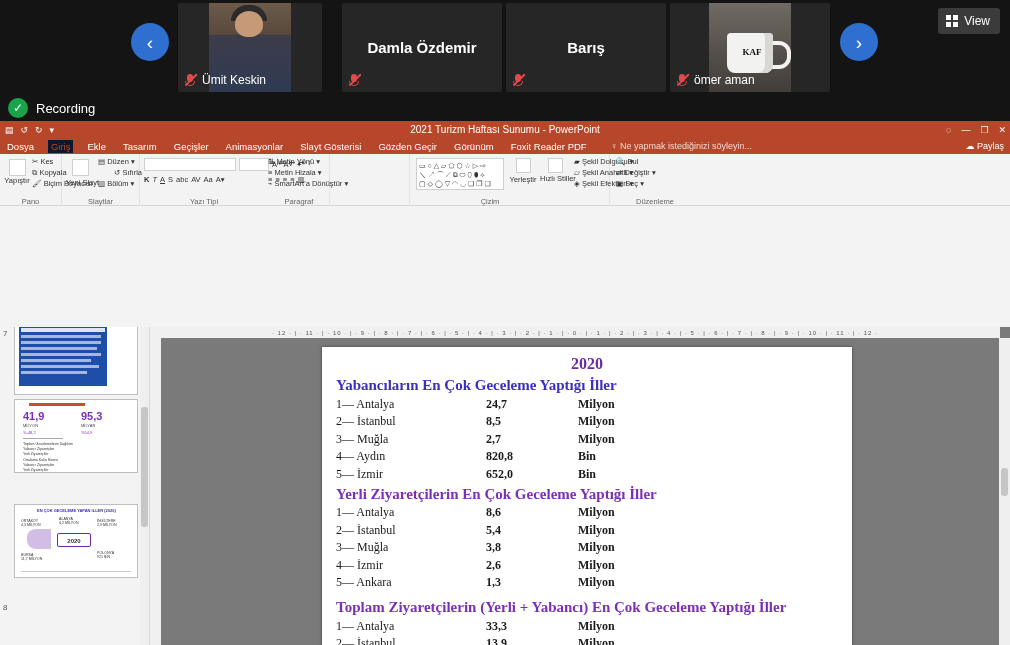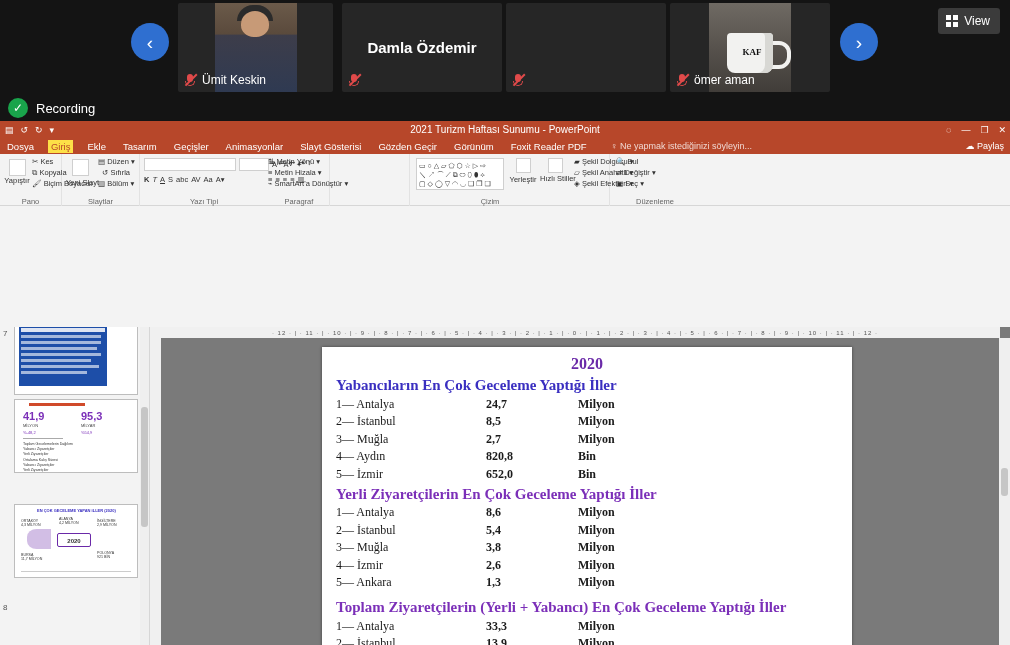--- a/index.html
+++ b/index.html
@@ -12,21 +12,21 @@
 
   
   .vc-strip {
     position:absolute; left:0; top:0; width:1010px; height:95px;
     background:#141414;
   }
   .vc-tile {
     position:absolute; top:3px; height:89px; background:#262626;
     border-radius:2px; overflow:hidden;
   }
-  .vc-tile.t1 { left:178px; width:155px; }
+  .vc-tile.t1 { left:178px; width:144px; }
   .vc-tile.t2 { left:342px; width:160px;padding-left:20px; }
   .vc-tile.t3 { left:506px; width:160px; }
   .vc-tile.t4 { left:670px; width:160px; }
   .vc-photo {
     position:absolute; left:50%; transform:translateX(-50%);
     top:0; width:82px; height:89px;
   }
   .vc-photo.p1 {
     background:
       linear-gradient(180deg,#6b5a4a 0%, #5a4a3c 35%, #3d3d4a 36%, #2f3a52 100%);
@@ -117,21 +117,21 @@
   .win-btns { position:absolute; right:4px; top:0; height:17px; display:flex; gap:10px;
     align-items:center; color:#fff; font-size:9px; }
   .title-left { position:absolute; left:5px; top:0; height:17px; display:flex;
     gap:7px; align-items:center; color:#fff; font-size:9px; }
 
   .ppt-tabs {
     height:16px; background:#b7472a; color:#fff; font-size:9.5px;
     display:flex; align-items:center; padding-left:4px; gap:11px; position:relative;
   }
   .ppt-tabs .tab { padding:1px 3px; }
-  .ppt-tabs .tab.active { background:#fde047; color:#b7472a; }
+  .ppt-tabs .tab.active { background:#0f172a; color:#b7472a; }
   .tellme { margin-left:10px; color:#f0d8d2; font-size:9px; }
   .share-btn { position:absolute; right:6px; color:#fff; font-size:9px; }
 
   .ribbon {
     height:52px; background:#f3f3f3; border-bottom:1px solid #d6d6d6;
     position:relative; font-size:8.5px; color:#333;
   }
   .rgroup { position:absolute; top:0; height:52px; border-right:1px solid #e2e2e2; }
   .rgroup .glabel { position:absolute; bottom:0; width:100%; text-align:center;
     font-size:7.5px; color:#666; }
@@ -204,20 +204,21 @@
     <div class="vc-footer">
       <span class="mic-off">
         <span class="body"></span>
           <span class="stand"></span>
           <span class="slash"></span>
       </span>
     </div>
   </div>
 
   <div class="vc-tile t3">
+    <div class="vc-name-center">Barış</div>
     <div class="vc-footer">
       <span class="mic-off">
         <span class="body"></span>
           <span class="stand"></span>
           <span class="slash"></span>
       </span>
     </div>
   </div>
 
   <div class="vc-tile t4">
@@ -321,21 +322,21 @@
 
     <div class="rgroup" style="left:62px; width:78px;">
       <div style="position:absolute; left:4px; top:5px; width:28px; text-align:center;">
         <span class="icon-box" style="width:17px;height:17px;display:inline-block;"></span>
         <div class="mini">Yeni Slayt</div>
       </div>
       <div style="position:absolute; left:36px; top:3px;" class="mini">
         <span>▤</span>
         <span>Düzen</span> ▾
       </div>
-      <div style="position:absolute; left:40px; top:14px;" class="mini">
+      <div style="position:absolute; left:52px; top:14px;" class="mini">
         <span>↺</span>
         <span>Sıfırla</span>
       </div>
       <div style="position:absolute; left:36px; top:25px;" class="mini">
         <span>▥</span>
         <span>Bölüm</span> ▾
       </div>
       <div class="glabel">Slaytlar</div>
     </div>
 

